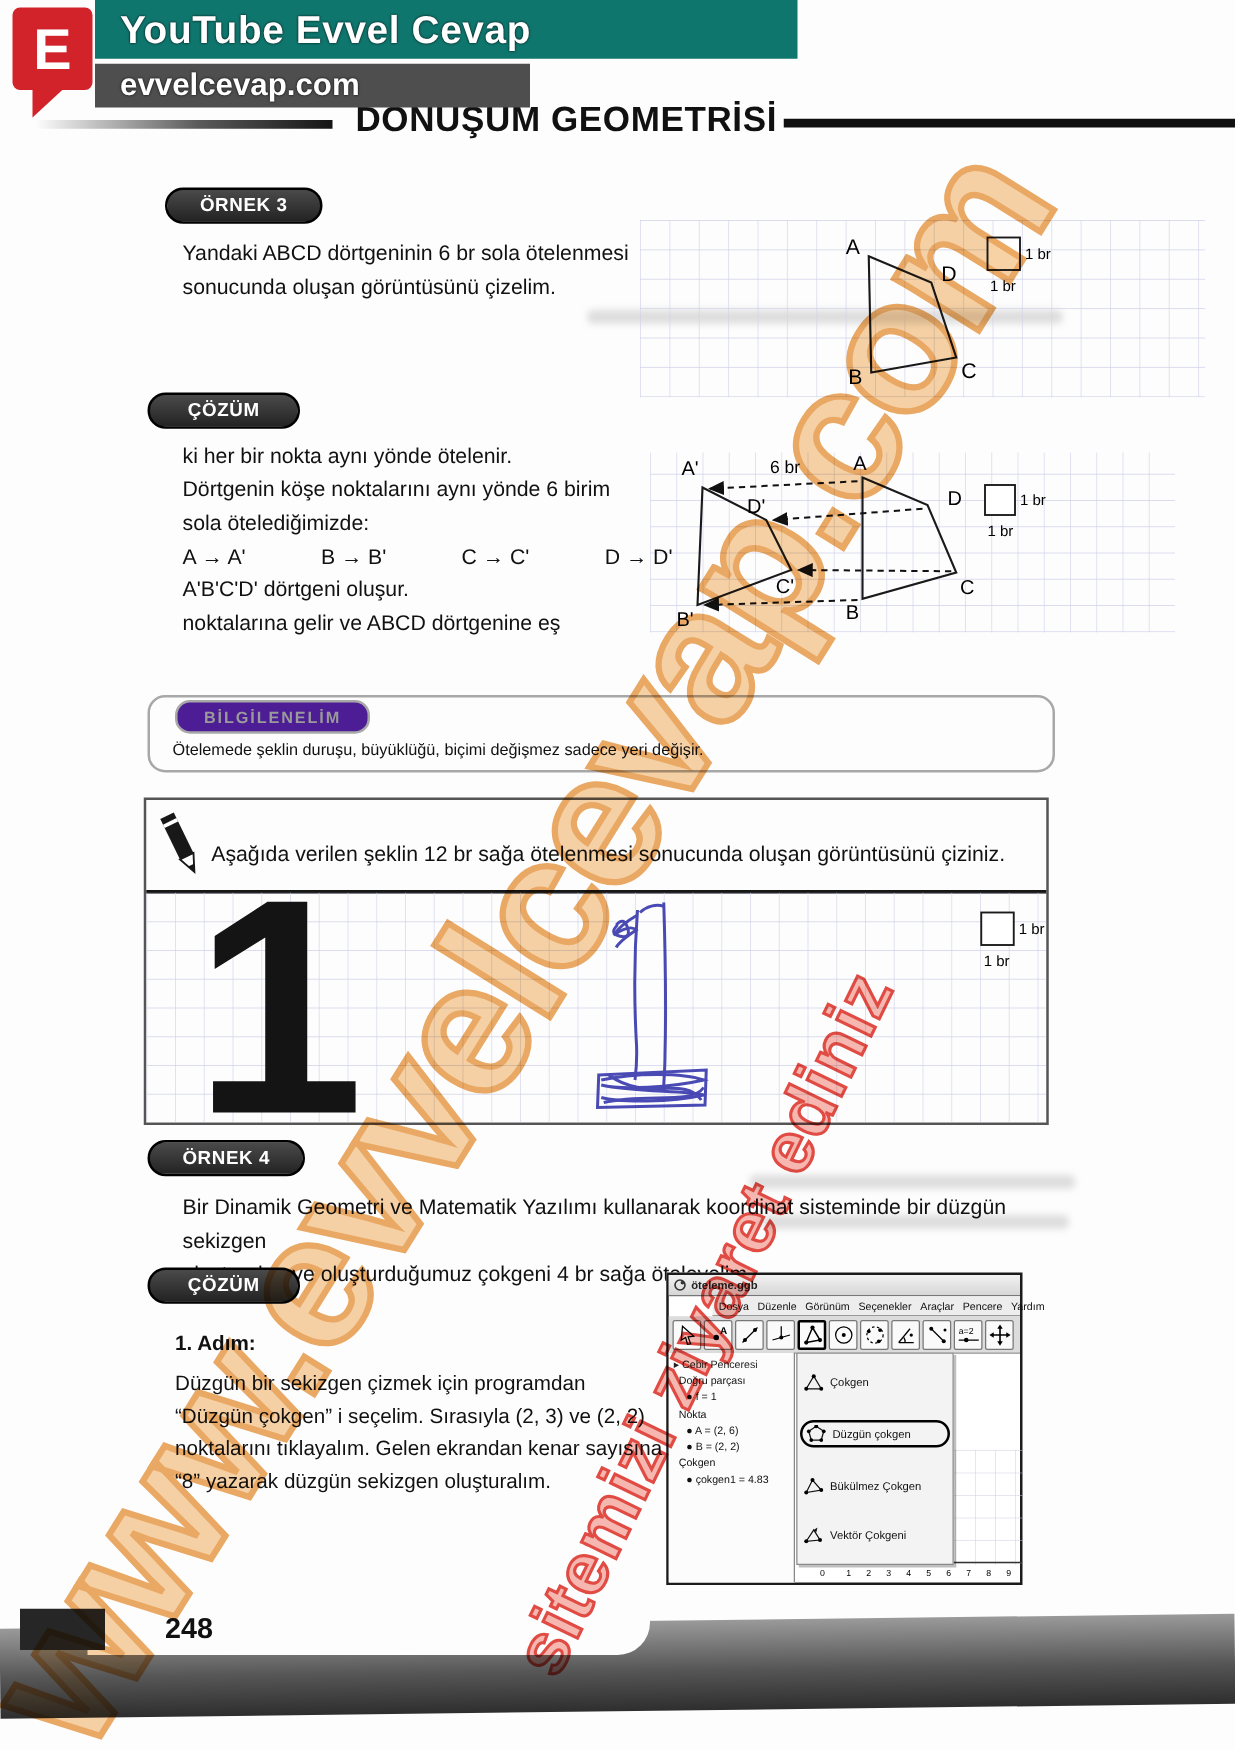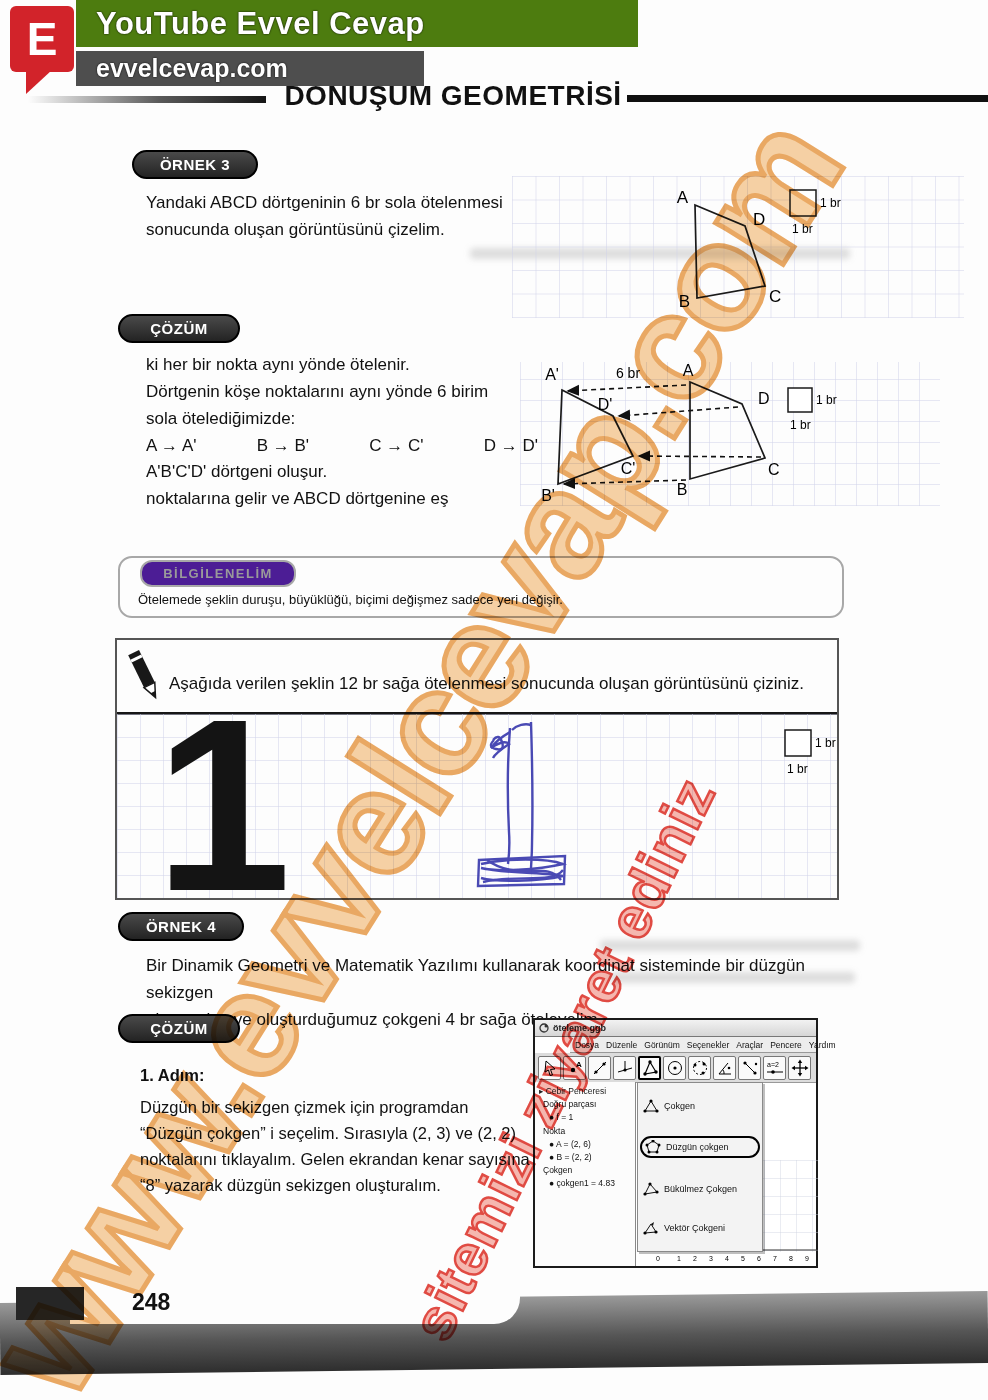--- a/index.html
+++ b/index.html
@@ -6,21 +6,21 @@
   .page{position:relative;width:988px;height:1400px;background:#fdfdfd;overflow:hidden;
         font-family:"Liberation Sans",sans-serif;color:#111;}
   .abs{position:absolute;}
 
   
   .logo{left:10px;top:6px;width:64px;height:66px;background:#d2232a;border-radius:6px;
         display:flex;align-items:center;justify-content:center;z-index:6;}
   .logo span{color:#fff;font-size:46px;font-weight:bold;}
   .logo-tail{left:26px;top:70px;width:0;height:0;border-top:24px solid #d2232a;
         border-right:26px solid transparent;z-index:6;}
-  .chan-bar{left:76px;top:0;width:562px;height:47px;background:#4d7c0f;z-index:5;
+  .chan-bar{left:76px;top:0;width:562px;height:47px;background:#0f766e;z-index:5;
         display:flex;align-items:center;padding-left:20px;box-sizing:border-box;}
   .chan-bar span{color:#fff;font-size:31px;font-weight:bold;letter-spacing:.5px;
         text-shadow:0 0 2px #000;}
   .site-bar{left:76px;top:51px;width:348px;height:35px;background:#4e4e4e;z-index:5;
         display:flex;align-items:center;padding-left:20px;box-sizing:border-box;}
   .site-bar span{color:#fff;font-size:25px;font-weight:bold;text-shadow:0 0 2px #000;}
 
   
   .rule-left{left:28px;top:96px;width:238px;height:7px;
         background:linear-gradient(to right,rgba(120,120,120,0),#5a5a5a 55%,#151515);}

